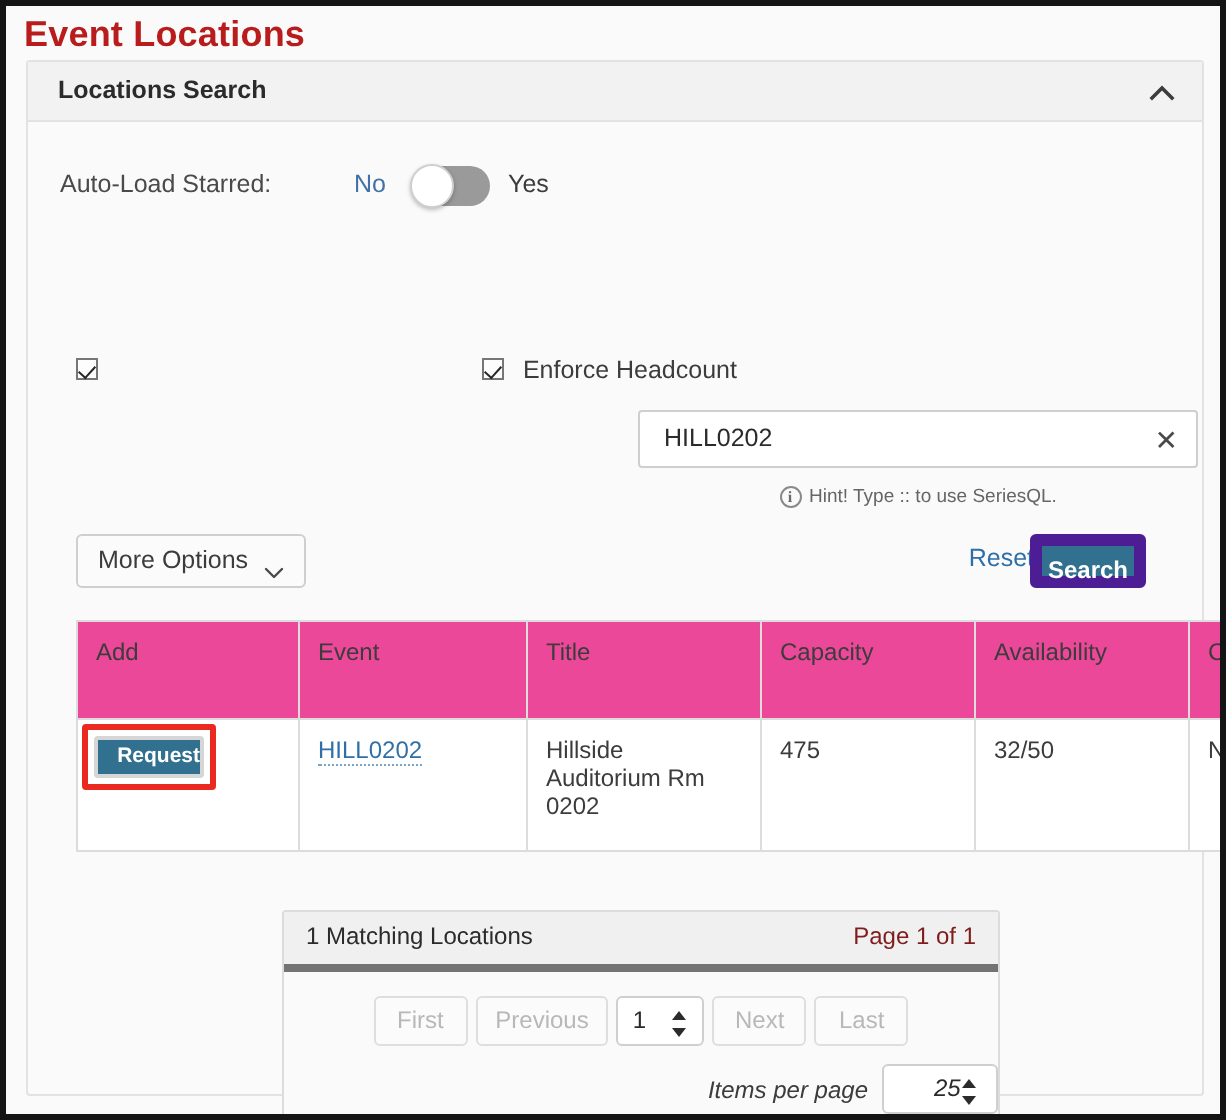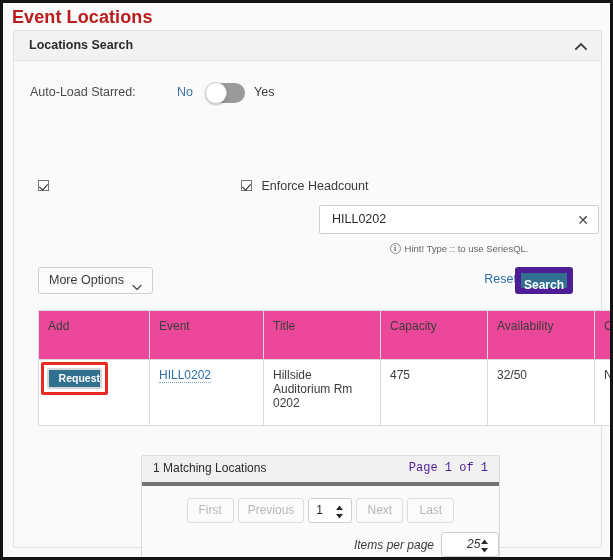--- a/index.html
+++ b/index.html
@@ -400,22 +400,21 @@
     left: 11px;
     top: 5px;
     font-size: 12px;
     color: #2b2b2b;
   }
   .pager-pageinfo {
     position: absolute;
     right: 11px;
     top: 5px;
     font-size: 12px;
-    color: #4c1d95;
-    font-family: Liberation Mono, monospace;
+    color: #7f1d1d;
   }
   .pager-body {
     position: relative;
     height: 79px;
   }
   .pager-controls {
     position: absolute;
     left: 0; right: 0;
     top: 12px;
     display: flex;

